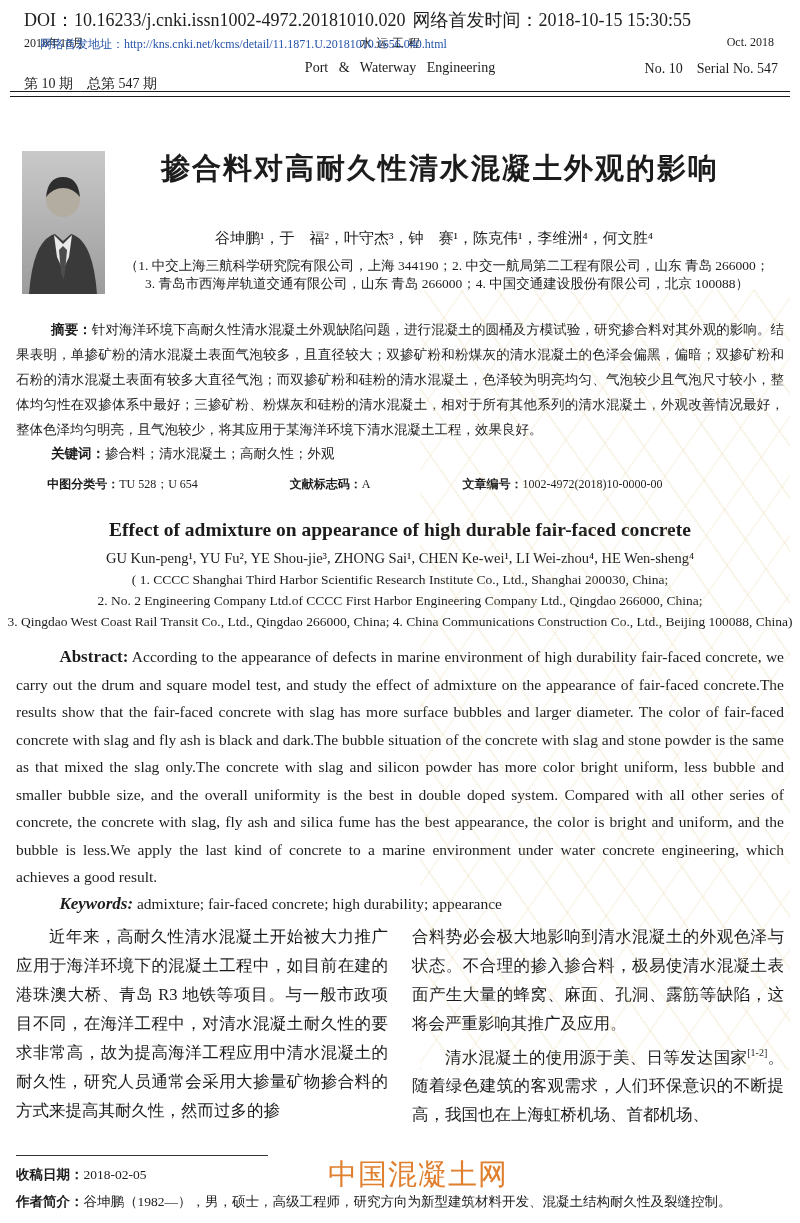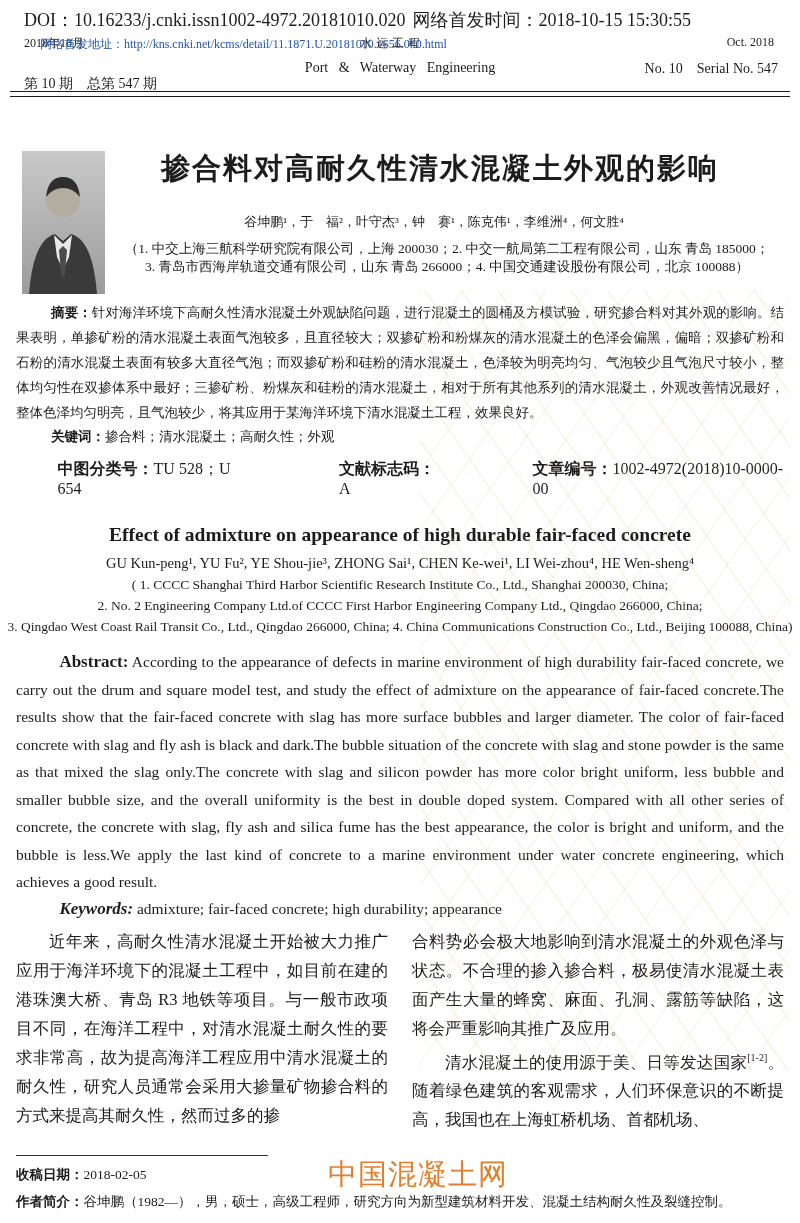--- a/index.html
+++ b/index.html
@@ -28,29 +28,29 @@
   .h3row .jno{position:absolute;right:22px;top:0;}
   .rule{margin:9px 10px 0;height:4px;border-top:1.6px solid #1a1a1a;border-bottom:1.6px solid #1a1a1a;}
   
   .titleblock{position:relative;margin-top:52px;}
   .photo{position:absolute;left:22px;top:2px;width:83px;height:143px;}
   .cn-title{
     margin:0;padding:0 28px 0 108px;text-align:center;
     font-family:"Liberation Sans","DejaVu Sans",sans-serif;
     font-size:29px;font-weight:700;letter-spacing:2px;
   }
-  .authors{margin-top:24px;text-align:center;padding:0 20px 0 88px;font-size:13px;}
+  .authors{margin-top:40px;text-align:center;padding:0 20px 0 88px;font-size:15px;}
   .affil{margin-top:9px;text-align:center;padding:0 12px 0 106px;font-size:13.5px;}
   .affil + .affil{margin-top:0;}
   
   .cnabs{margin-top:24px;padding:0 16px;}
   .abs{font-size:13.5px;line-height:25px;text-align:justify;text-indent:2.6em;margin:0;}
   .hei{font-family:"Liberation Sans","DejaVu Sans",sans-serif;font-weight:700;}
   .kwline{margin:3px 0 0;padding-left:2.6em;font-size:13.5px;}
-  .metaline{display:flex;margin-top:13px;padding-left:2.6em;font-size:16px;}
+  .metaline{display:flex;margin-top:13px;padding-left:2.6em;font-size:12px;}
   .metaline .m2{margin-left:92px;}
   .metaline .m3{margin-left:92px;}
   
   .enblock{margin-top:26px;}
   .en-title{text-align:center;font-size:19.5px;margin:0;font-weight:700;}
   .enauthors{text-align:center;margin-top:9px;font-size:14.5px;}
   .enaffil{text-align:center;margin-top:5px;font-size:13.5px;}
   .enabs{margin:13px 16px 0;font-size:15.5px;line-height:27.5px;text-align:justify;text-indent:2.8em;}
   .enabs b{font-size:17px;}
   .enkw{margin:3px 16px 0;padding-left:2.8em;font-size:15.5px;}
@@ -107,21 +107,21 @@
         <rect width="83" height="143" fill="url(#bgv)"></rect>
         <circle cx="41" cy="49" r="17" fill="#b3aca1"></circle>
         <path d="M24,46 q2,-20 17,-20 q15,0 17,20 q-7,-9 -17,-9 q-10,0 -17,9" fill="#2e2e2e"></path>
         <path d="M7,143 q4,-54 26,-60 l8,7 l8,-7 q22,6 26,60 z" fill="#3a3a3a"></path>
         <path d="M32,84 l9,9 l9,-9 l-3,22 l-6,13 l-6,-13 z" fill="#e9e9e9"></path>
         <path d="M41,95 l4,4 l-2,23 l-2,7 l-2,-7 l-2,-23 z" fill="#4c4c4c"></path>
       </svg>
     </div>
     <h1 class="cn-title">掺合料对高耐久性清水混凝土外观的影响</h1>
     <div class="authors">谷坤鹏¹，于　福²，叶守杰³，钟　赛¹，陈克伟¹，李维洲⁴，何文胜⁴</div>
-    <div class="affil">（1. 中交上海三航科学研究院有限公司，上海 200030；2. 中交一航局第二工程有限公司，山东 青岛 185000；</div>
+    <div class="affil">（1. 中交上海三航科学研究院有限公司，上海 344190；2. 中交一航局第二工程有限公司，山东 青岛 266000；</div>
     <div class="affil">3. 青岛市西海岸轨道交通有限公司，山东 青岛 266000；4. 中国交通建设股份有限公司，北京 100088）</div>
   </section>
 
   <section class="cnabs">
     <p class="abs"><span class="hei">摘要：</span><span>针对海洋环境下高耐久性清水混凝土外观缺陷问题，进行混凝土的圆桶及方模试验，研究掺合料对其外观的影响。结果表明，单掺矿粉的清水混凝土表面气泡较多，且直径较大；双掺矿粉和粉煤灰的清水混凝土的色泽会偏黑，偏暗；双掺矿粉和石粉的清水混凝土表面有较多大直径气泡；而双掺矿粉和硅粉的清水混凝土，色泽较为明亮均匀、气泡较少且气泡尺寸较小，整体均匀性在双掺体系中最好；三掺矿粉、粉煤灰和硅粉的清水混凝土，相对于所有其他系列的清水混凝土，外观改善情况最好，整体色泽均匀明亮，且气泡较少，将其应用于某海洋环境下清水混凝土工程，效果良好。</span></p>
     <p class="kwline"><span class="hei">关键词：</span><span>掺合料；清水混凝土；高耐久性；外观</span></p>
     <p class="metaline">
       <span class="m1"><span class="hei">中图分类号：</span><span>TU 528；U 654</span></span>
       <span class="m2"><span class="hei">文献标志码：</span><span>A</span></span>
       <span class="m3"><span class="hei">文章编号：</span><span>1002-4972(2018)10-0000-00</span></span>

